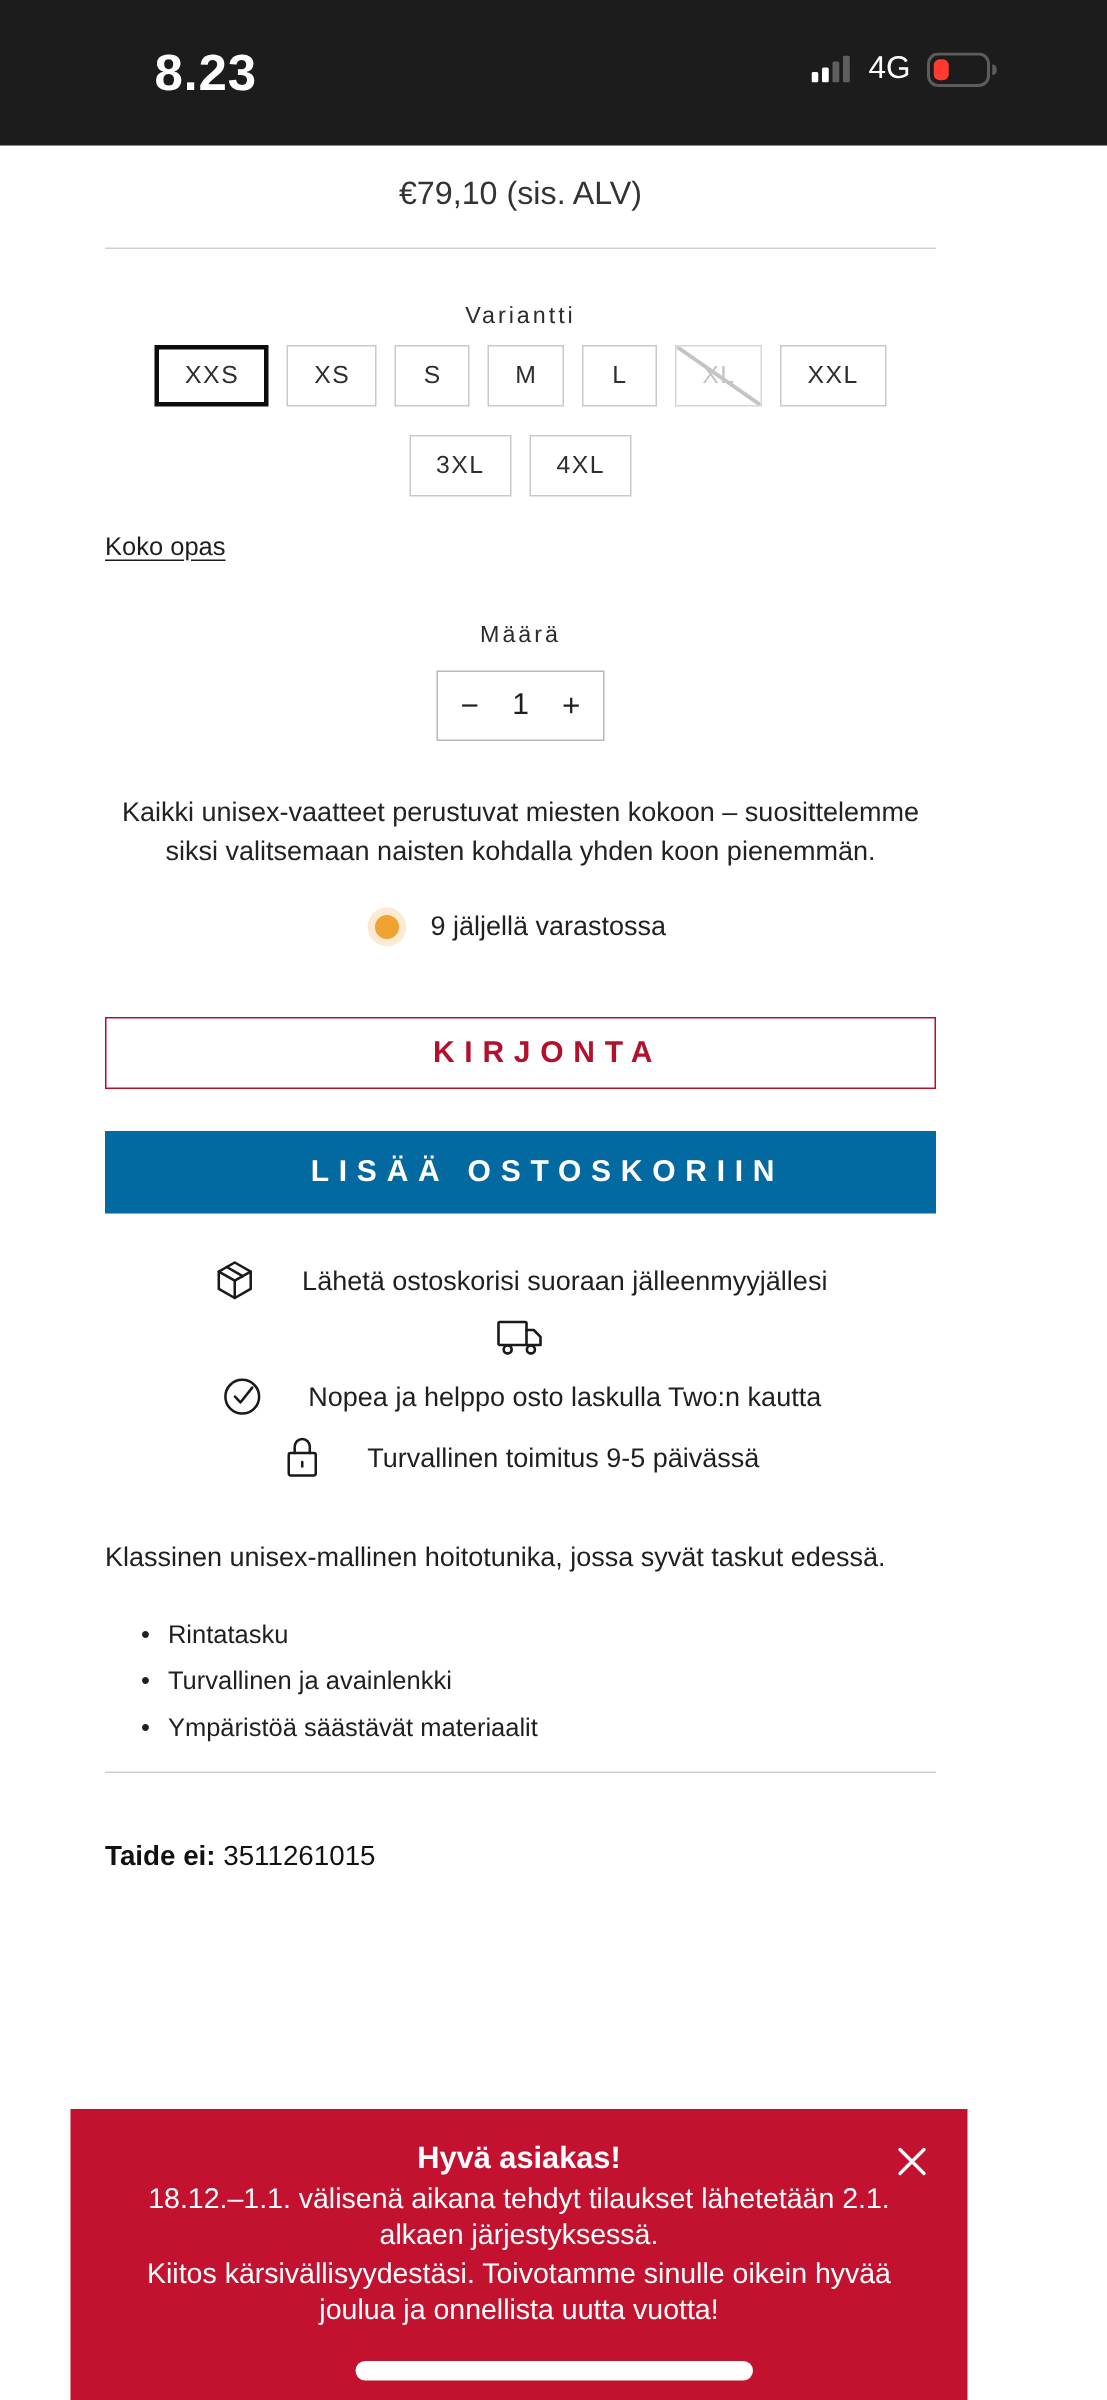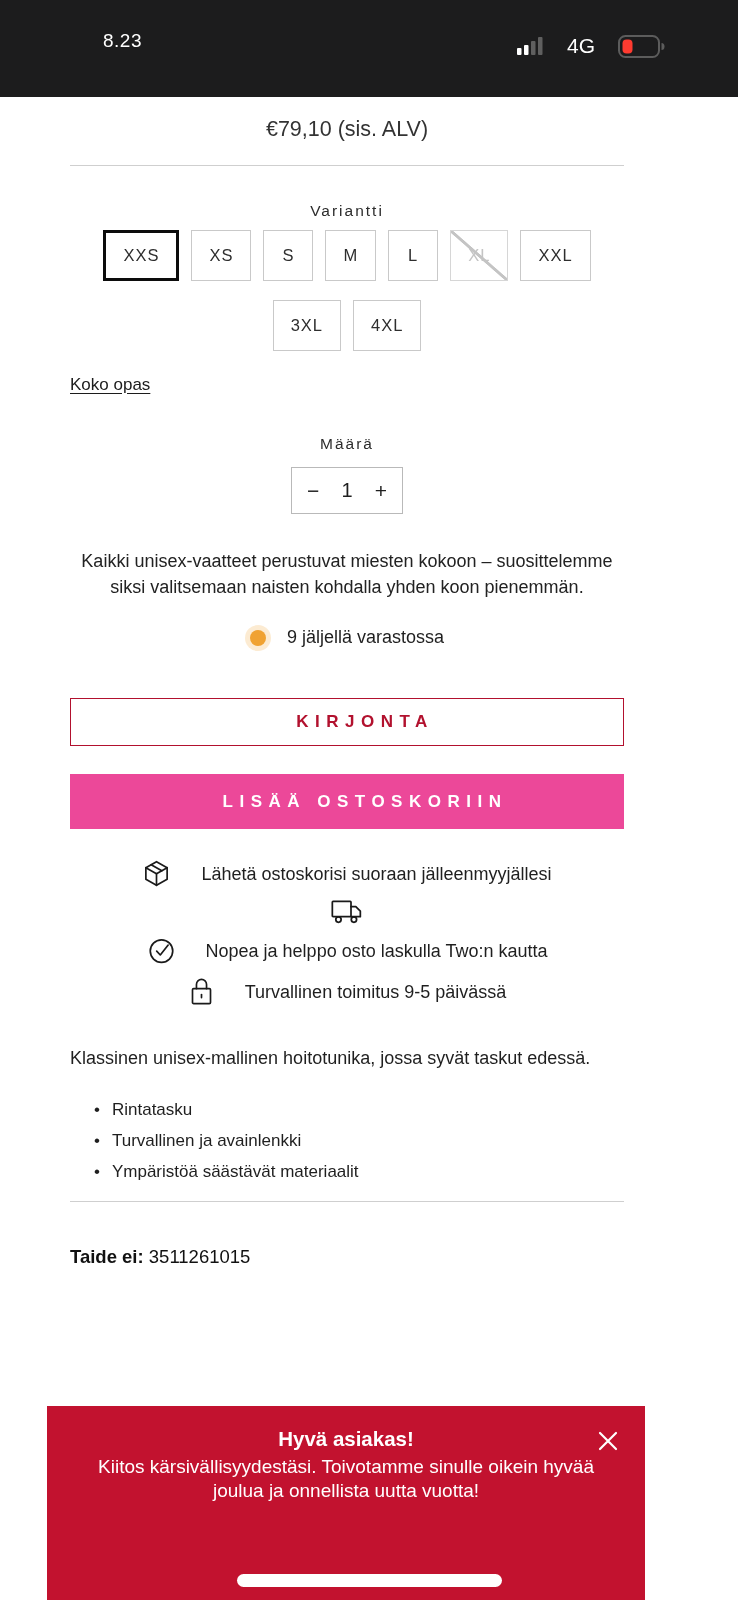--- a/index.html
+++ b/index.html
@@ -2,38 +2,38 @@
 <html><head>
 <meta charset="utf-8">
 <style>
   html,body{margin:0;padding:0;}
   body{width:738px;height:1600px;overflow:hidden;background:#fff;
        font-family:"Liberation Sans", sans-serif;color:#242424;position:relative;}
   .screen{position:relative;width:738px;height:1600px;background:#fff;overflow:hidden;}
 
   
   .status-bar{position:relative;height:97px;background:#1c1c1d;}
-  .sb-time{position:absolute;left:103px;top:30px;font-size:19px;font-weight:400;
+  .sb-time{position:absolute;left:103px;top:30px;font-size:34px;font-weight:700;
            color:#fff;letter-spacing:.5px;}
-  .sb-right{position:absolute;right:72px;top:34px;display:flex;align-items:center;gap:23px;}
+  .sb-right{position:absolute;right:72px;top:34px;display:flex;align-items:center;gap:11px;}
   .sb-net{color:#fff;font-size:21px;font-weight:400;}
 
   
   .content{padding:0 114px 0 70px;}
   .price-line{font-size:21.5px;line-height:32px;color:#333;text-align:center;}
   .price-first{margin-top:16px;}
   .divider{height:1px;background:#cfcfcf;margin-top:20px;}
   .divider2{height:1px;background:#cfcfcf;margin-top:16px;}
 
   .section-label{margin-top:36px;text-align:center;font-size:15.5px;color:#2c2c2c;
                  letter-spacing:2px;}
 
   .sizes-row{display:flex;justify-content:center;gap:12px;margin-top:10px;}
   .sizes-row2{margin-top:19px;}
-  .size-btn{box-sizing:border-box;min-width:50px;height:51px;padding:0 17px;
+  .size-btn{box-sizing:border-box;min-width:50px;height:41px;padding:0 17px;
             display:flex;align-items:center;justify-content:center;
             border:1px solid #c9c9c9;background:#fff;font-size:16.5px;color:#2e2e2e;
             letter-spacing:1px;}
   .size-btn.selected{border:3px solid #0c0c0c;font-weight:400;}
   .size-btn.soldout{color:#c4c4c4;border-color:#d6d6d6;position:relative;
      background:linear-gradient(to top right,transparent 47.5%,#c4c4c4 48.5%,#c4c4c4 51.5%,transparent 52.5%);}
 
   .size-guide{display:inline-block;margin-top:24px;font-size:17px;color:#1c1c1c;
               text-decoration:underline;text-underline-offset:3px;text-align:center;}
 
@@ -46,23 +46,23 @@
   .stepper .st-val{font-size:20px;color:#1f1f1f;}
 
   .note{margin-top:34px;text-align:center;font-size:18px;line-height:26px;color:#222;}
 
   .stock-row{margin-top:27px;display:flex;align-items:center;justify-content:center;gap:21px;}
   .stock-dot{width:16px;height:16px;border-radius:50%;background:#f0a232;
              box-shadow:0 0 0 5px rgba(240,162,50,.22);}
   .stock-text{font-size:18px;color:#1f1f1f;}
 
   .btn{box-sizing:border-box;width:100%;display:flex;align-items:center;justify-content:center;
-       font-family:inherit;font-weight:700;letter-spacing:6.5px;font-size:17px;cursor:pointer;padding-left:42px;}
+       font-family:inherit;font-weight:700;letter-spacing:6.5px;font-size:20px;cursor:pointer;padding-left:42px;}
   .btn-outline{margin-top:50px;height:48px;background:#fff;border:1.5px solid #b2112e;color:#b2112e;}
-  .btn-dark{margin-top:28px;height:55px;background:#ec4899;border:none;color:#fff;}
+  .btn-dark{margin-top:28px;height:55px;background:#0369a1;border:none;color:#fff;}
 
   .features{margin-top:30px;}
   .feature-row{display:flex;align-items:flex-end;justify-content:center;gap:30px;margin-top:11px;}
   .feature-row svg{flex:0 0 auto;}
   .feature-text{font-size:18px;line-height:27px;color:#1f1f1f;text-align:center;}
   .feature-text.wrap{max-width:420px;}
 
   .description{margin-top:36px;font-size:18px;line-height:33px;color:#1f1f1f;}
   .bullets{margin-top:22px;}
   .bullet-row{display:flex;align-items:baseline;gap:12px;margin-top:5px;
@@ -219,18 +219,19 @@
 
   </div>
 
   <div class="banner">
     <button class="banner-close" aria-label="close">
       <svg width="26" height="26" viewBox="0 0 26 26" fill="none" stroke="#ffffff" stroke-width="2.2" stroke-linecap="round">
         <path d="M5 5 L21 21 M21 5 L5 21"></path>
       </svg>
     </button>
     <div class="banner-title">Hyvä asiakas!</div>
+    <p>18.12.–1.1. välisenä aikana tehdyt tilaukset lähetetään 2.1. alkaen järjestyksessä.</p>
     <p>Kiitos kärsivällisyydestäsi. Toivotamme sinulle oikein hyvää joulua ja onnellista uutta vuotta!</p>
   </div>
 
   <div class="home-pill"></div>
 
 </div>
 
 </body></html>

